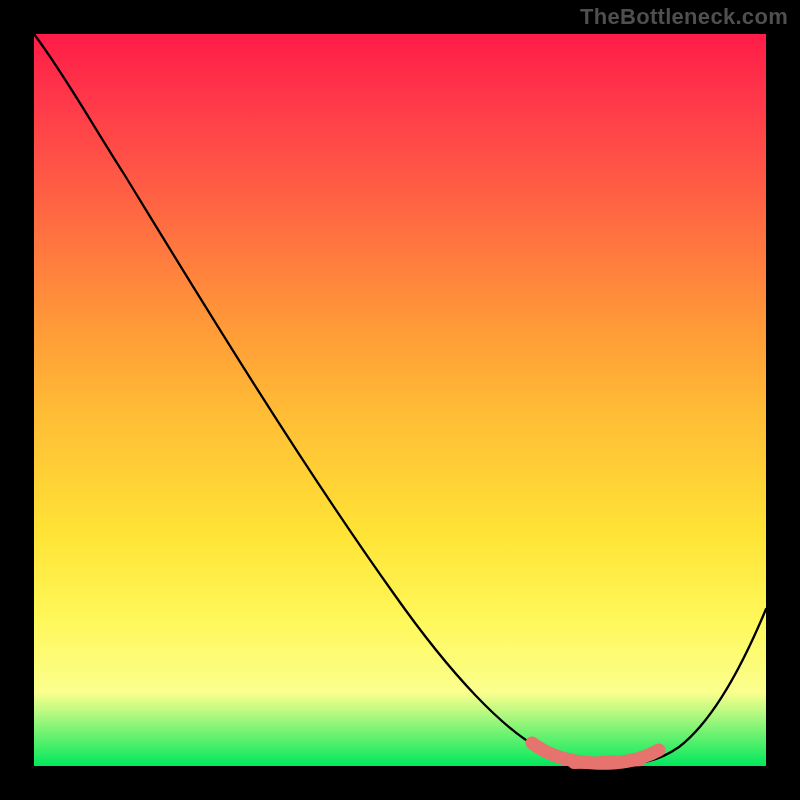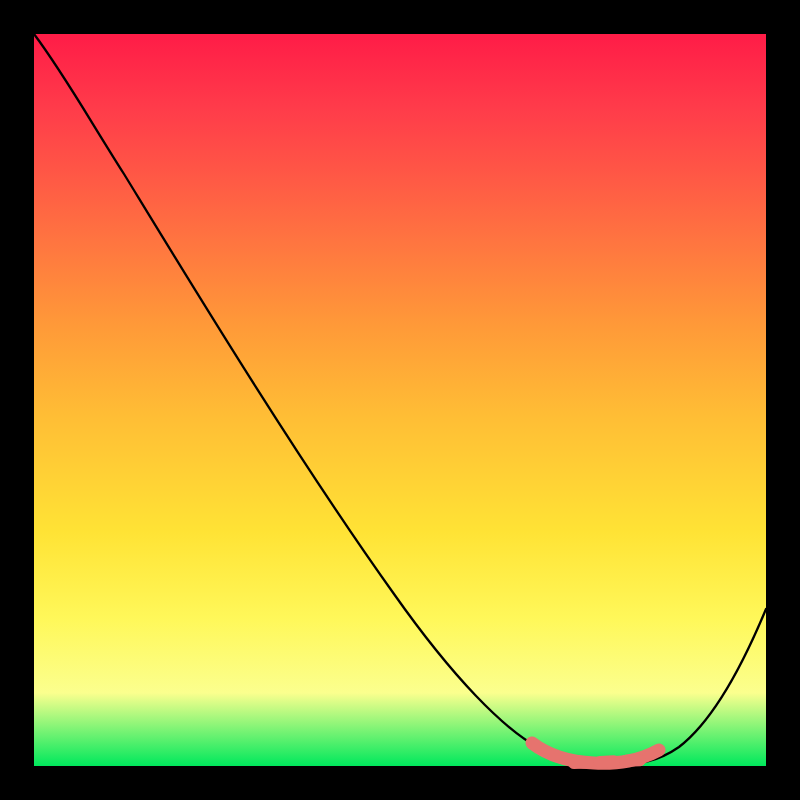--- a/index.html
+++ b/index.html
@@ -75,20 +75,21 @@
     stroke-width: 12;
     stroke-linecap: round;
     stroke-dasharray: 14 12;
   }
 </style>
 </head>
 <body>
 
 <div class="frame">
 
+  <div class="watermark">TheBottleneck.com</div>
 
   <div class="plot">
     <svg class="curves" viewBox="0 0 732 732" preserveAspectRatio="none">
 
       <path class="curve" d="M 0 0
                C 30 40, 55 85, 90 140
                C 150 238, 260 420, 360 560
                C 420 645, 470 695, 505 714
                C 530 726, 555 731, 580 731
                C 605 731, 625 727, 645 713

